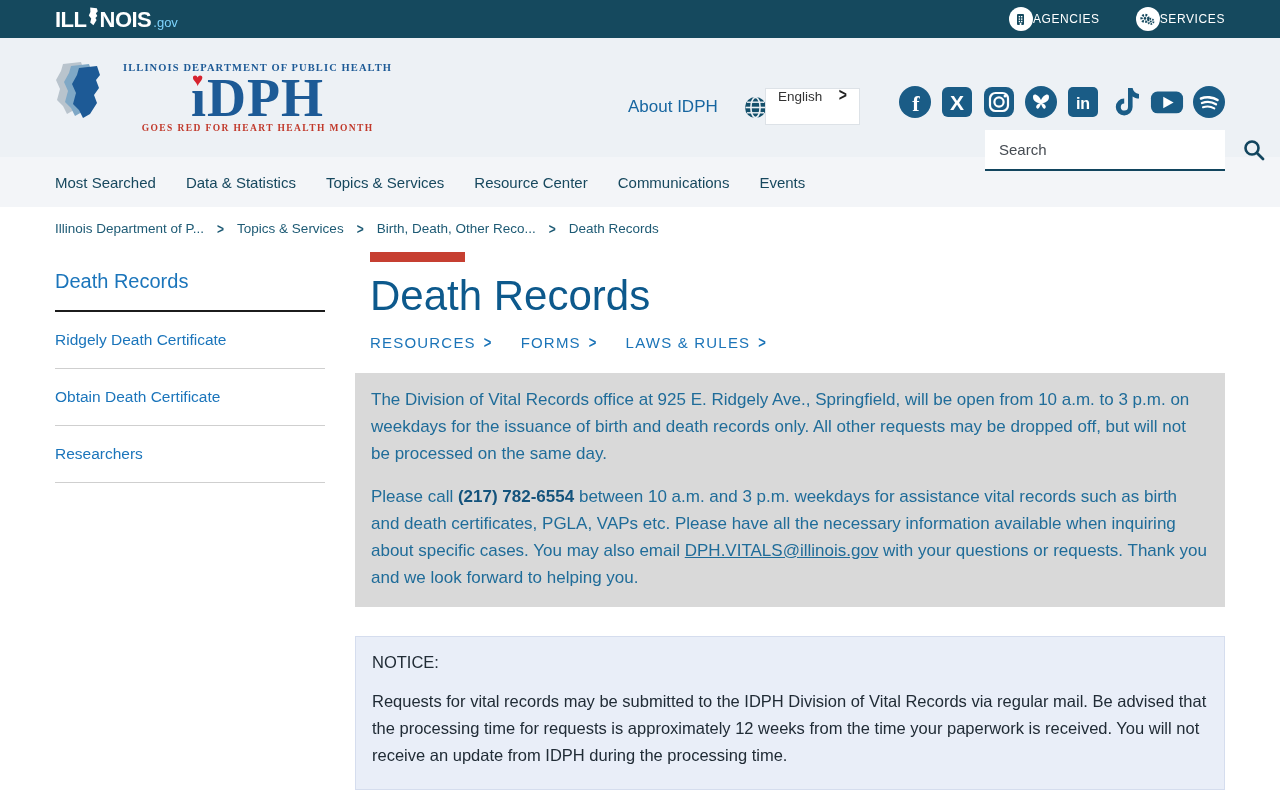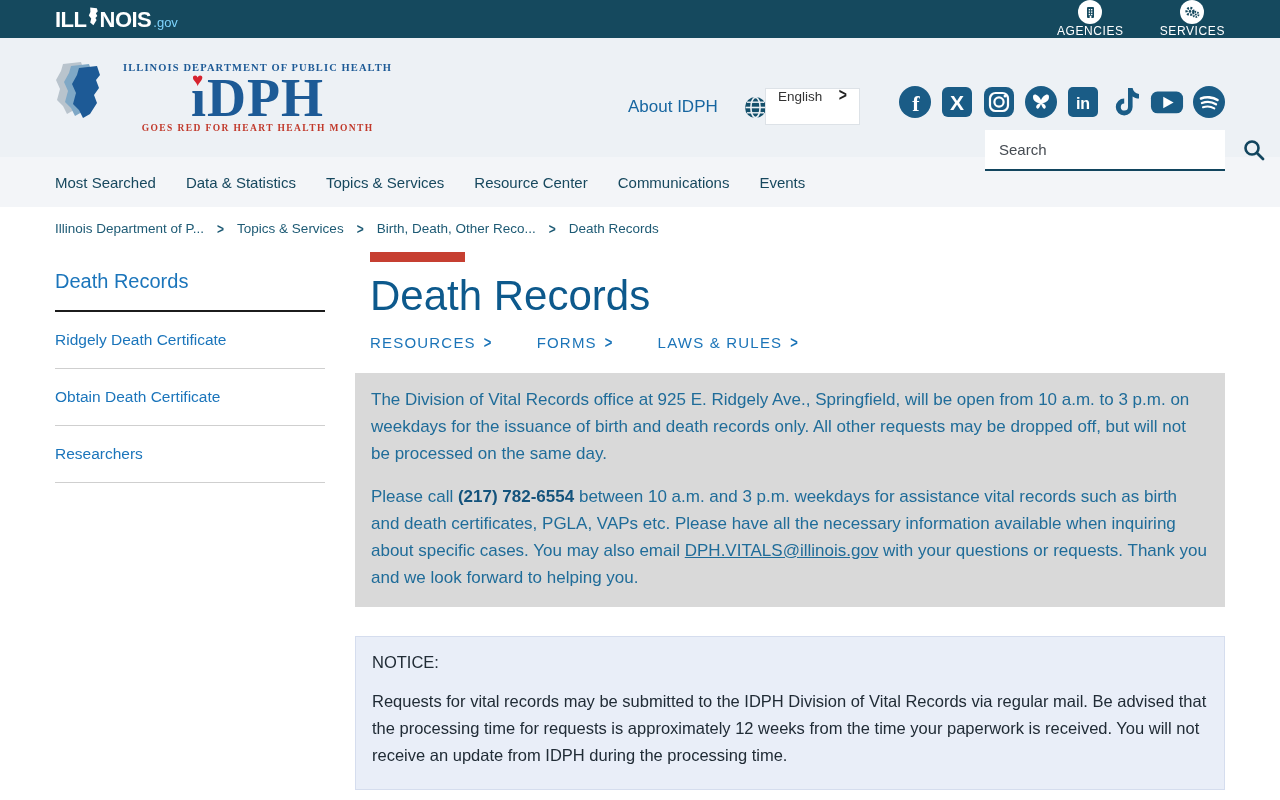--- a/index.html
+++ b/index.html
@@ -7,21 +7,21 @@
     font-family:"Liberation Sans", sans-serif; }
 
   
   .topbar { height:38px; background:#15495e; display:flex; align-items:center;
     padding:0 55px; color:#fff;justify-content:space-between; }
   .il-logo { display:flex; align-items:flex-end; cursor:pointer; }
   .il-logo .word { font-size:22px; font-weight:bold; letter-spacing:-0.5px; line-height:22px; }
   .il-logo .state { margin:0 1px 1px 1px; }
   .il-logo .gov { font-size:13px; color:#7dd3fc; margin-left:2px; line-height:17px; }
   .topbar-right { margin-left:auto; display:flex; gap:36px; }
-  .topbar-item { display:flex; align-items:center; gap:0; cursor:pointer;flex-direction:column; }
+  .topbar-item { display:flex; align-items:center; gap:0; cursor:pointer; }
   .topbar-item .circle { width:24px; height:24px; border-radius:50%; background:#fff;
     display:flex; align-items:center; justify-content:center; }
   .topbar-item .label { font-size:12px; letter-spacing:0.6px; }
 
   
   .header { position:relative; height:119px; background:#edf1f5; }
   .idph-logo { position:absolute; left:55px; top:20px; display:flex; align-items:center; cursor:pointer; }
   .idph-text { margin-left:6px; text-align:center; }
   .idph-top { font-size:10.5px; font-weight:bold; letter-spacing:1.1px; color:#1d5a96;
     font-family:"Liberation Serif", serif; }
@@ -61,21 +61,21 @@
   
   .content { position:relative; }
   .sidebar { position:absolute; left:55px; top:20px; width:270px; }
   .sidebar .sb-title { font-size:20px; color:#1b75bb; padding-bottom:17px;
     border-bottom:2px solid #1c1c1c; cursor:pointer; }
   .sidebar .sb-item { font-size:15.5px; color:#1b75bb; padding:19px 0;
     border-bottom:1px solid #cfcfcf; cursor:pointer; }
   .main { position:absolute; left:355px; top:2px; width:870px; }
   .redbar { margin-left:15px; width:95px; height:10px; background:#c63f31; }
   .page-title { margin:10px 0 14px 15px; font-size:42px; font-weight:400; color:#0d598c; }
-  .quicklinks { margin-left:15px; display:flex; gap:44px; margin-bottom:22px; }
+  .quicklinks { margin-left:15px; display:flex; gap:28px; margin-bottom:22px; }
   .quicklinks .ql { font-size:15px; letter-spacing:1.2px; color:#1b74b8; cursor:pointer;
     display:flex; align-items:center; gap:8px; }
   .quicklinks .ql .chev { font-size:13px; font-weight:bold; transform:scaleY(1.25); }
   .info-box { background:#d9d9d9; padding:13px 16px 16px 16px; }
   .info-box p { font-size:17px; line-height:27px; color:#1f6c99; }
   .info-box p + p { margin-top:16px; }
   .info-box .phone { font-weight:bold; color:#14537c; }
   .info-box .email { color:#1f6c99; text-decoration:underline; cursor:pointer; }
   .notice-box { margin-top:29px; background:#e9eef8; border:1px solid #d5ddee;
     padding:16px 16px 20px 16px; }

